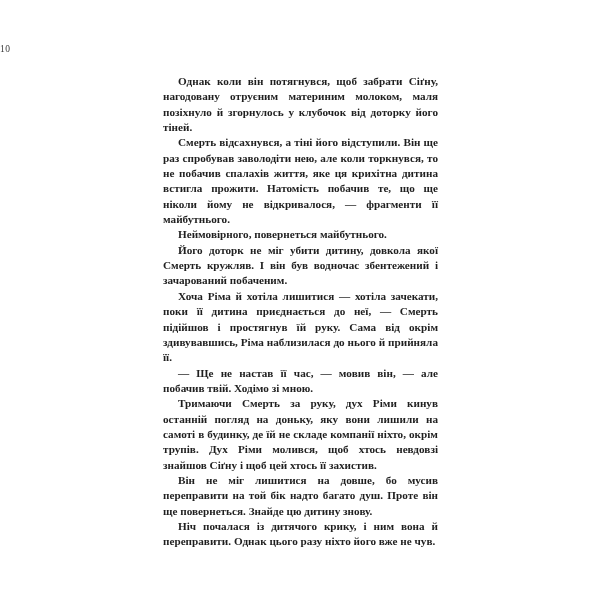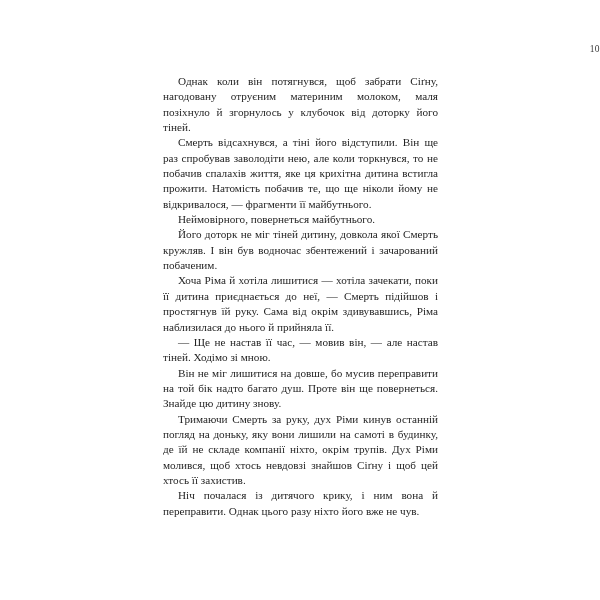--- a/index.html
+++ b/index.html
@@ -21,21 +21,21 @@
     height: 600px;
     background: #ffffff;
     box-sizing: border-box;
   }
 
   .page-number {
     position: absolute;
     top: 44px;
     left: 0;
     width: 600px;
-    text-align: right;
+    text-align: left;
     font-size: 9.5px;
     letter-spacing: 0.4px;
     color: #3a3a3a;
   }
 
   .text-column {
     position: absolute;
     left: 163px;
     top: 74px;
     width: 275px;
@@ -44,34 +44,35 @@
     text-align: justify;
     text-justify: inter-word;
     -webkit-hyphens: manual;
     hyphens: manual;
     color: #1f1f1f;
   }
 
   .text-column p {
     margin: 0;
     text-indent: 15px;
+    font-weight: bold;
   }
 </style>
 </head>
 <body>
 
 <div class="page">
 
   <div class="page-number">10</div>
 
   <div class="text-column">
     <p>Однак коли він потягнувся, щоб забрати Сіґну, нагодовану отруєним материним молоком, маля позіхнуло й згорнулось у клубочок від доторку його тіней.</p>
     <p>Смерть відсахнувся, а тіні його відступили. Він ще раз спробував заволодіти нею, але коли торкнувся, то не побачив спалахів життя, яке ця крихітна дитина встигла прожити. Натомість побачив те, що ще ніколи йому не відкривалося, — фрагменти її майбутнього.</p>
     <p>Неймовірного, повернеться майбутнього.</p>
-    <p>Його доторк не міг тіней дитину, довкола якої Смерть кружляв. І він був водночас збентежений і зачарований побаченим.</p>
+    <p>Його доторк не міг убити дитину, довкола якої Смерть кружляв. І він був водночас збентежений і зачарований побаченим.</p>
     <p>Хоча Ріма й хотіла лишитися — хотіла зачекати, поки її дитина приєднається до неї, — Смерть підійшов і простягнув їй руку. Сама від окрім здивувавшись, Ріма наблизилася до нього й прийняла її.</p>
-    <p>— Ще не настав її час, — мовив він, — але настав тіней. Ходімо зі мною.</p>
+    <p>— Ще не настав її час, — мовив він, — але побачив твій. Ходімо зі мною.</p>
+    <p>Тримаючи Смерть за руку, дух Ріми кинув останній погляд на доньку, яку вони лишили на самоті в будинку, де їй не складе компанії ніхто, окрім трупів. Дух Ріми молився, щоб хтось невдовзі знайшов Сіґну і щоб цей хтось її захистив.</p>
     <p>Він не міг лишитися на довше, бо мусив переправити на той бік надто багато душ. Проте він ще повернеться. Знайде цю дитину знову.</p>
-    <p>Тримаючи Смерть за руку, дух Ріми кинув останній погляд на доньку, яку вони лишили на самоті в будинку, де їй не складе компанії ніхто, окрім трупів. Дух Ріми молився, щоб хтось невдовзі знайшов Сіґну і щоб цей хтось її захистив.</p>
     <p>Ніч почалася із дитячого крику, і ним вона й переправити. Однак цього разу ніхто його вже не чув.</p>
   </div>
 
 </div>
 
 </body></html>

